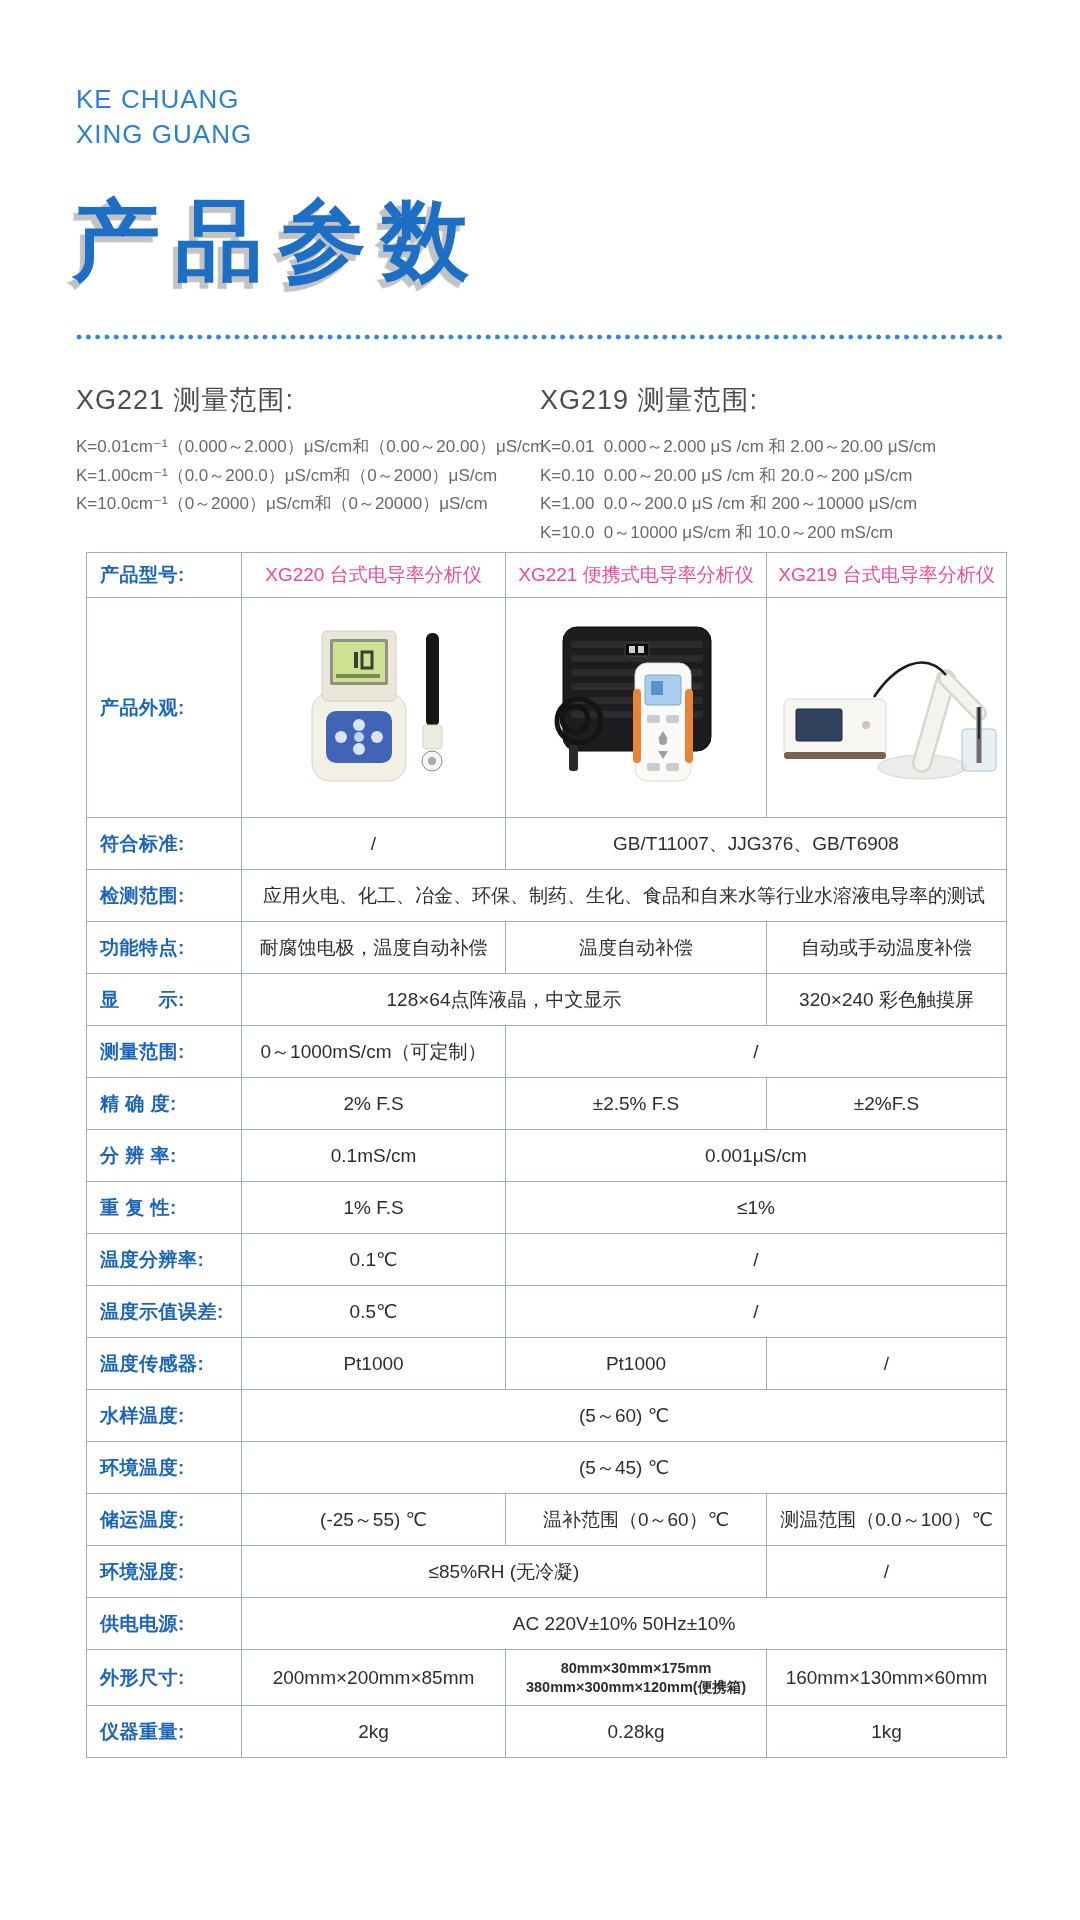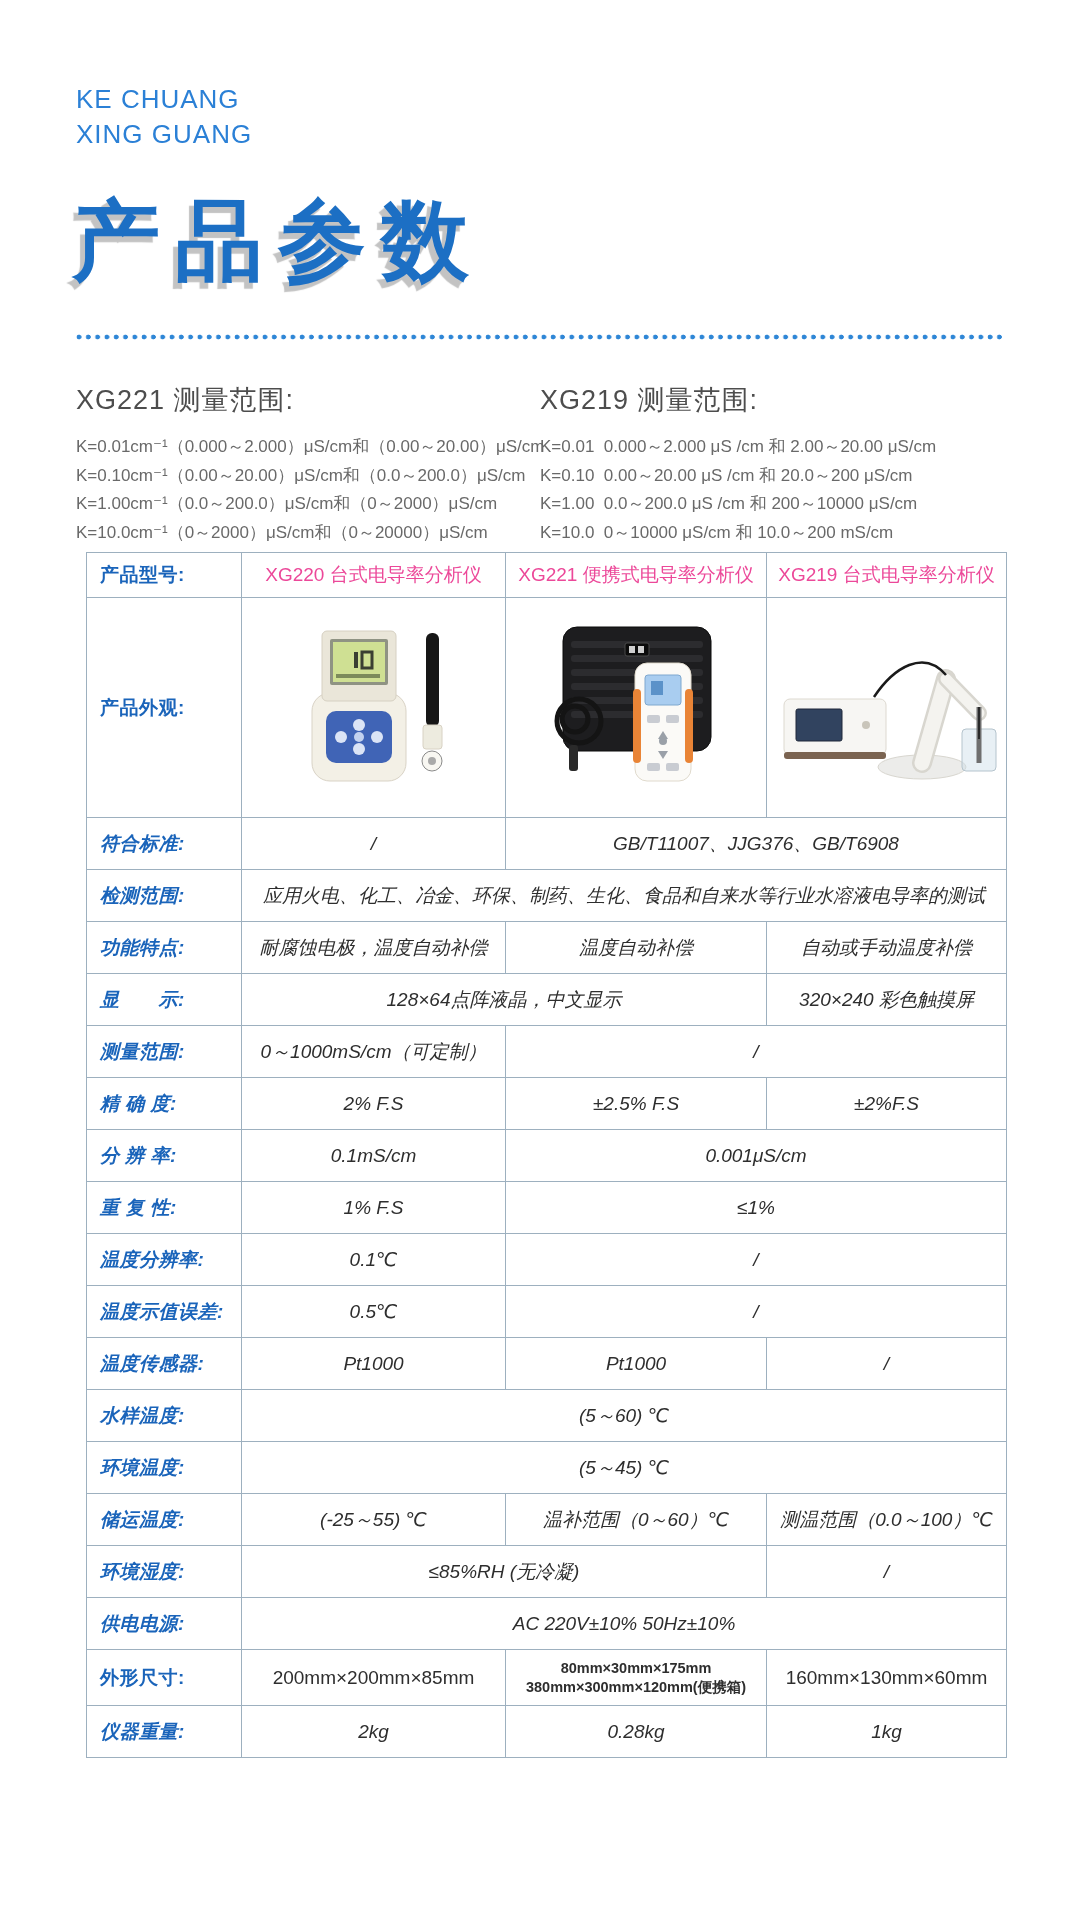--- a/index.html
+++ b/index.html
@@ -34,42 +34,41 @@
   }
   .spec td{
     border:1px solid #9db0bf;text-align:center;vertical-align:middle;
     font-size:19px;color:#2e2e2e;padding:2px 4px;overflow:hidden;
   }
   .spec td.lbl{
     text-align:left;padding-left:13px;color:#1a64ba;font-weight:600;letter-spacing:.5px;white-space:pre;
   }
   tr.r-head td{height:40px;color:#ec4899;font-weight:500;}
   tr.r-img td{height:215px;}
-  tr.r-std td{height:47px;font-style:italic;}
+  tr.r-std td{height:47px;}
   tr.r-dim td{height:51px;}
   .spec td.small{font-size:14.5px;line-height:19px;font-weight:bold;}
   .photo{display:flex;align-items:center;justify-content:center;}
 </style>
 </head>
 <body>
 
 <div class="brand">
   <div>KE CHUANG</div>
   <div>XING GUANG</div>
 </div>
 
 <h1 class="page-title">产品参数</h1>
 
 <div class="dotted"></div>
 
 <div class="range left">
   <h2>XG221 测量范围:</h2>
   <div>
       <p>K=0.01cm⁻¹（0.000～2.000）μS/cm和（0.00～20.00）μS/cm</p>
-      <p>K=0.10cm⁻¹（0.00～20.00）μS/cm和（0.0～200.0）μS/cm</p>
       <p>K=1.00cm⁻¹（0.0～200.0）μS/cm和（0～2000）μS/cm</p>
       <p>K=10.0cm⁻¹（0～2000）μS/cm和（0～20000）μS/cm</p>
     </div>
 </div>
 
 <div class="range right">
   <h2>XG219 测量范围:</h2>
   <div>
       <p>K=0.01  0.000～2.000 μS /cm 和 2.00～20.00 μS/cm</p>
       <p>K=0.10  0.00～20.00 μS /cm 和 20.0～200 μS/cm</p>

